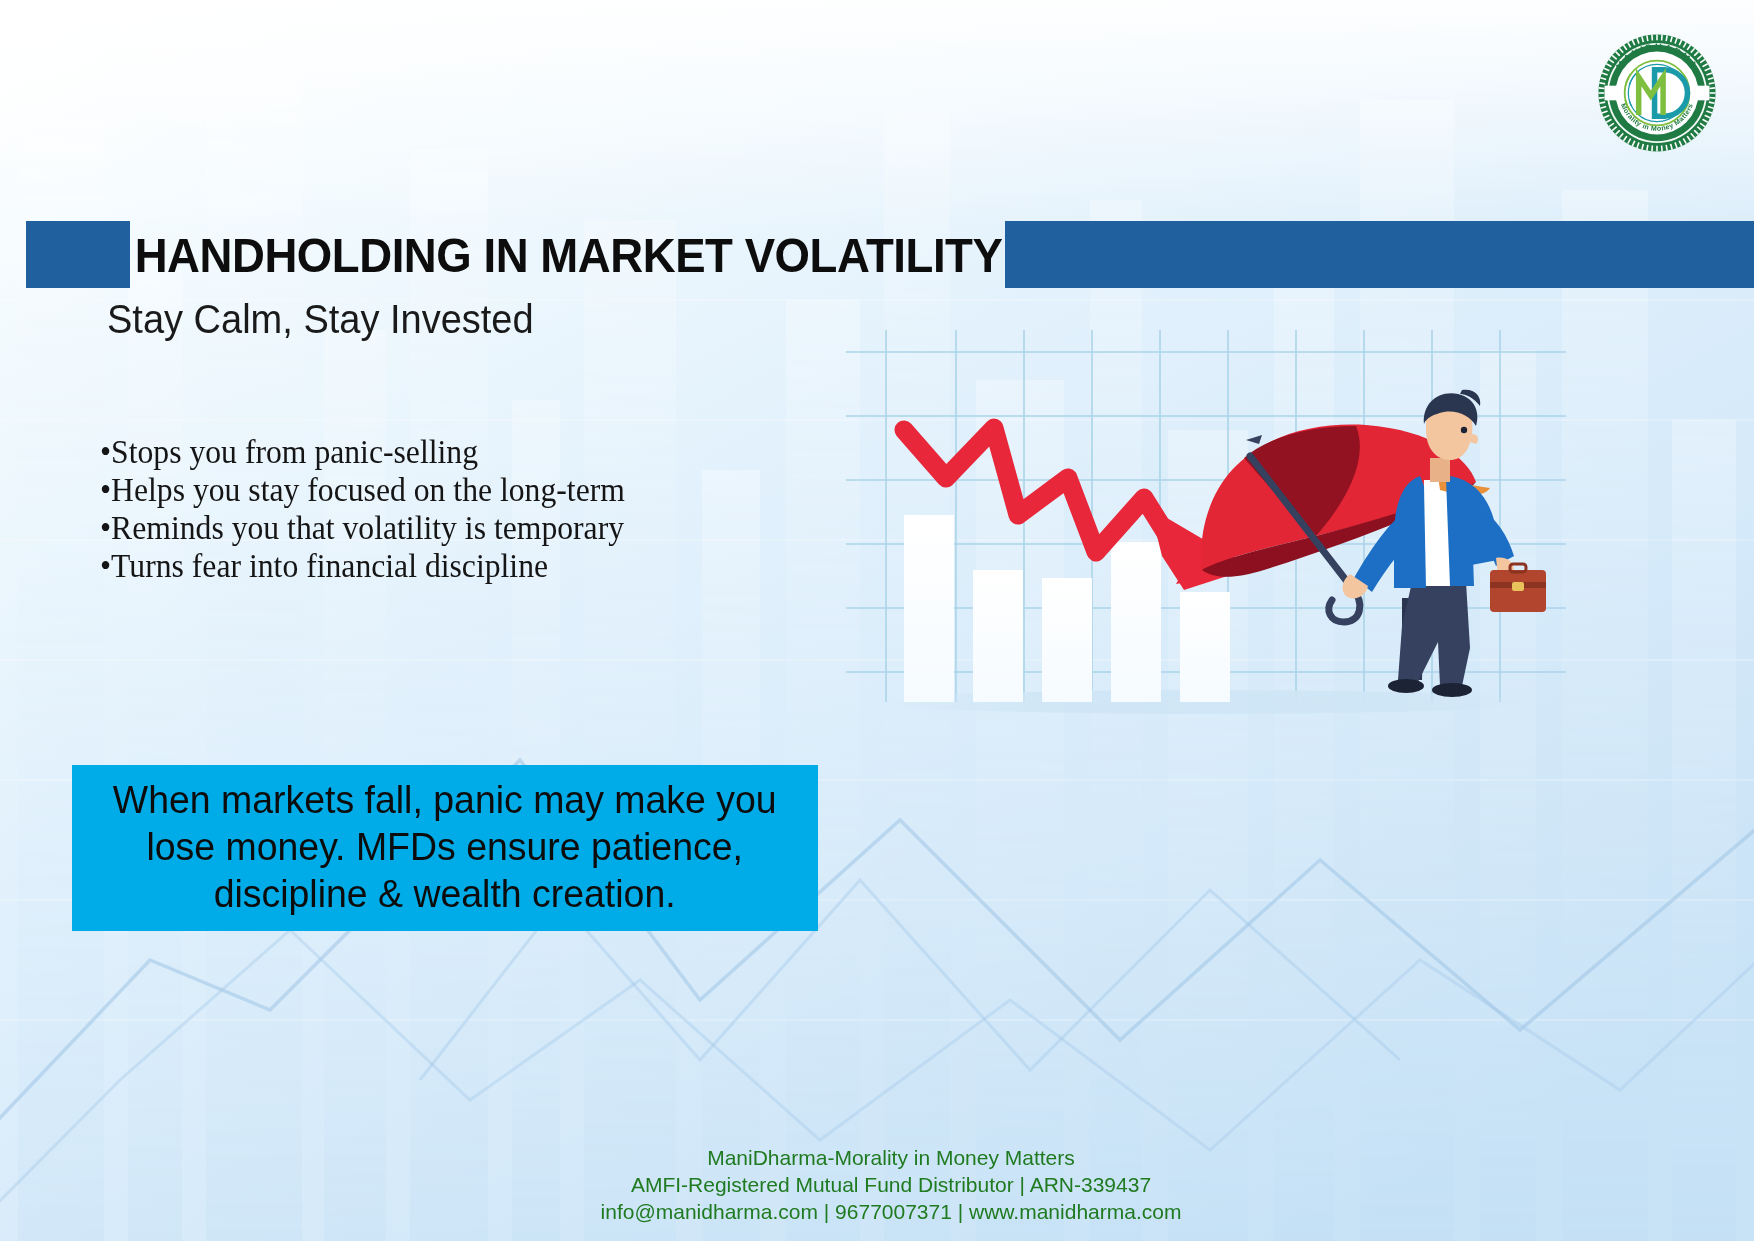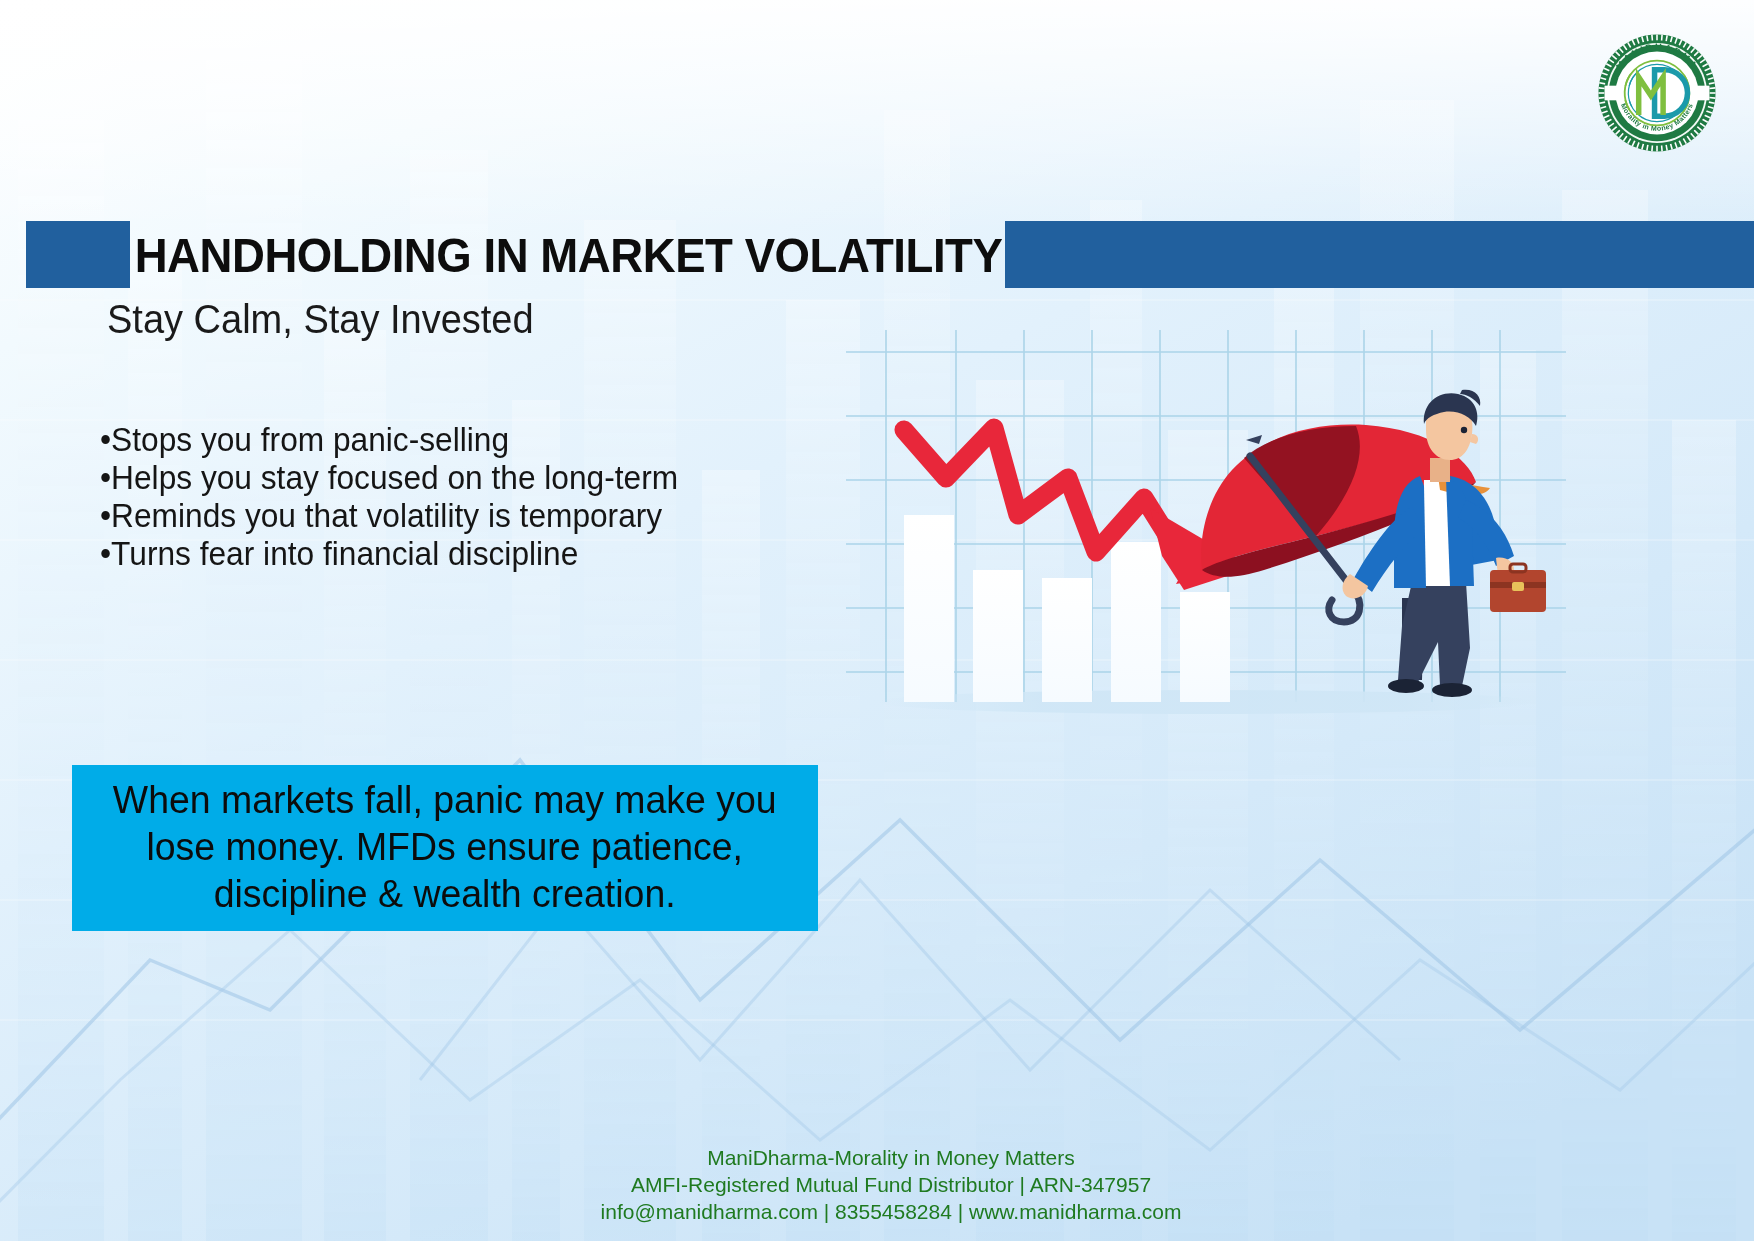--- a/index.html
+++ b/index.html
@@ -60,22 +60,23 @@
     font-weight:400;
     color:#1a1a1a;
     white-space:nowrap;
     transform:scaleX(0.95);
     transform-origin:left center;
   }
 
   
   .bullets {
     position:absolute;
-    left:100px; top:422px;
+    left:100px; top:434px;
     width:700px;
+    font-family:Liberation Serif, serif;
   }
   .bullet {
     font-size:33px;
     line-height:36px;
     color:#151515;
     white-space:nowrap;
     transform:scaleX(0.96);
     transform-origin:left center;
     margin-bottom:2px;
   }
@@ -446,17 +447,17 @@
 
       <rect x="644" y="240" width="56" height="42" rx="4" fill="#B2452E"></rect>
       <rect x="644" y="252" width="56" height="6" fill="#8C3421"></rect>
       <rect x="664" y="234" width="16" height="8" rx="3" fill="none" stroke="#8C3421" stroke-width="3"></rect>
       <rect x="666" y="252" width="12" height="9" rx="2" fill="#E8C25A"></rect>
     </g>
   </svg>
 
   <div class="footer">
     <div class="footer-line">ManiDharma-Morality in Money Matters</div>
-    <div class="footer-line">AMFI-Registered Mutual Fund Distributor | ARN-347957</div>
-    <div class="footer-line">info@manidharma.com | 8355458284 | www.manidharma.com</div>
+    <div class="footer-line">AMFI-Registered Mutual Fund Distributor | ARN-339437</div>
+    <div class="footer-line">info@manidharma.com | 9677007371 | www.manidharma.com</div>
   </div>
 
 </div>
 
 </body></html>

